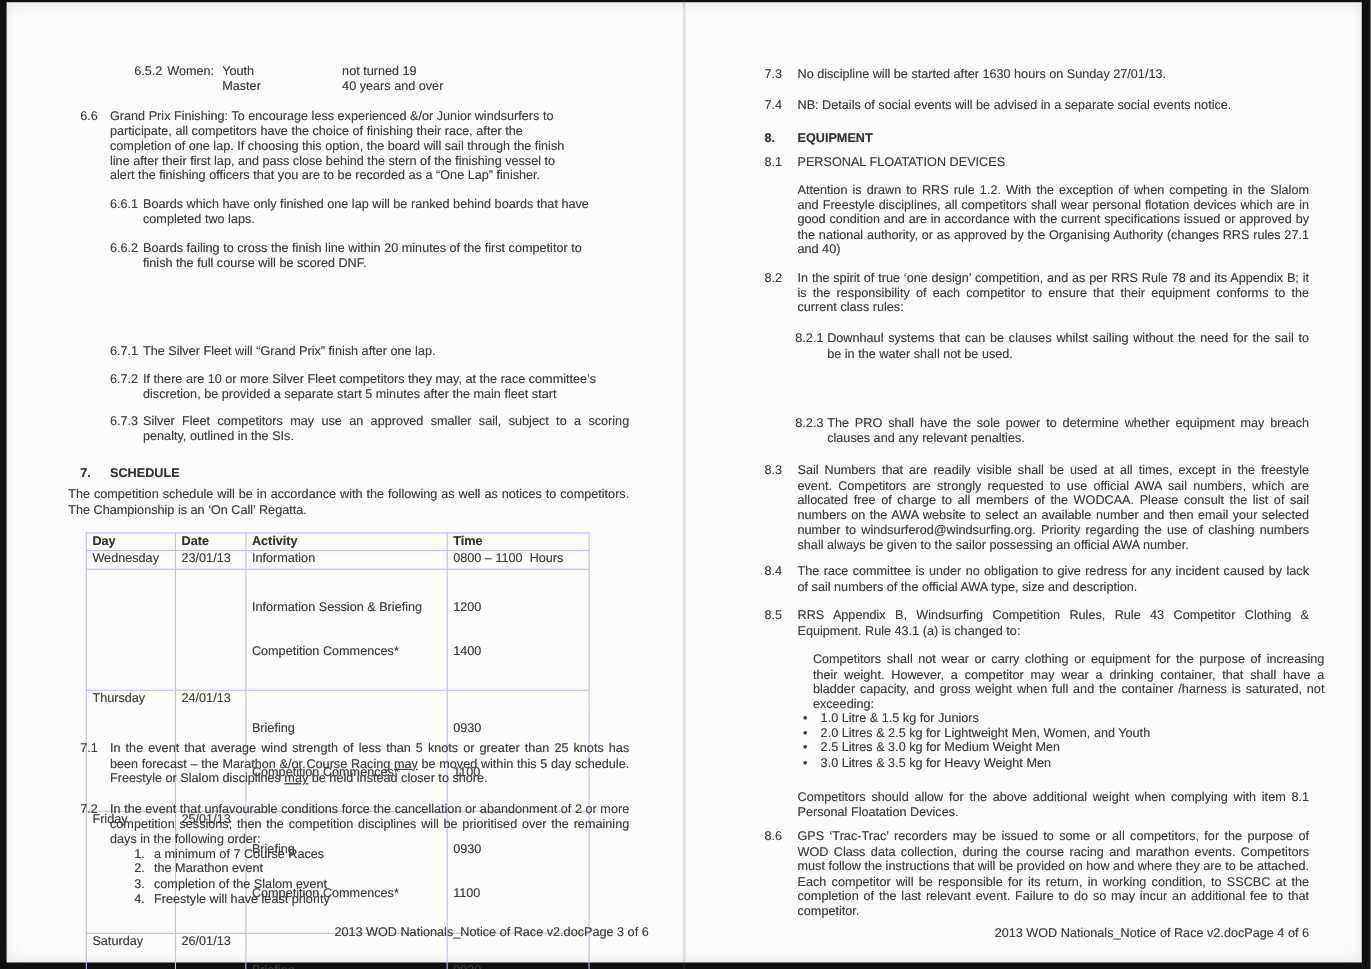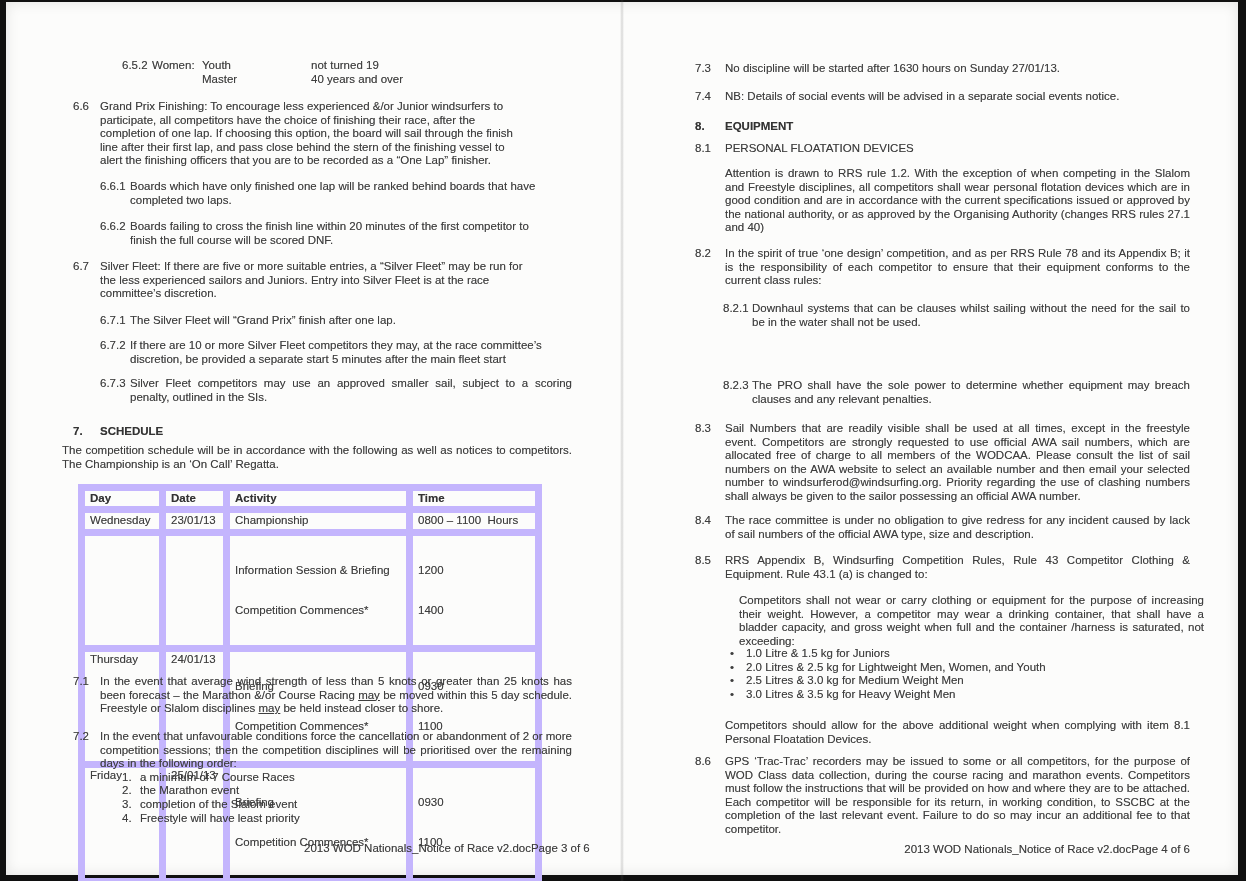--- a/index.html
+++ b/index.html
@@ -36,21 +36,21 @@
   .u{text-decoration:underline;}
   
   .women{left:38px;margin-left:24px;}
   .wrow{display:flex;}
   .wnum{flex:0 0 30px;}
   .wlabel{flex:0 0 50px;}
   .wcat{flex:0 0 109px;}
   
   table.sched{position:absolute;left:18px;top:484px;border-collapse:collapse;table-layout:fixed;width:457px;}
   .sched th,.sched td{
-    border:7px solid #c4b5fd;padding:1px 5px 1px 5px;vertical-align:top;text-align:left;
+    border:1px solid #c4b5fd;padding:1px 5px 1px 5px;vertical-align:top;text-align:left;
     font-size:11.5px;line-height:13.4px;color:#3e3e3e;white-space:pre-wrap;
   }
   .sched th{font-weight:bold;color:#333;}
   .col-day{width:81px;}.col-date{width:64px;}.col-act{width:183px;}.col-time{width:129px;}
   
   .olist{margin-left:22px;}
   .olitem{display:flex;}
   .olitem .onum{flex:0 0 18px;}
   .blist{left:50px;}
   .blitem{display:flex;}
@@ -89,24 +89,20 @@
   <div class="blk clause sub" style="top:180px">
     <span class="cnum">6.6.1</span>
     <div class="ctext" style="width:412px">Boards which have only finished one lap will be ranked behind boards that have completed two laps.</div>
   </div>
 
   <div class="blk clause sub" style="top:220px">
     <span class="cnum">6.6.2</span>
     <div class="ctext" style="width:412px">Boards failing to cross the finish line within 20 minutes of the first competitor to finish the full course will be scored DNF.</div>
   </div>
 
-  <div class="blk clause" style="top:260px">
-    <span class="cnum">6.7</span>
-    <div class="ctext" style="width:430px">Silver Fleet: If there are five or more suitable entries, a “Silver Fleet” may be run for the less experienced sailors and Juniors. Entry into Silver Fleet is at the race committee’s discretion.</div>
-  </div>
 
   <div class="blk clause sub" style="top:314px">
     <span class="cnum">6.7.1</span>
     <div class="ctext" style="width:430px">The Silver Fleet will “Grand Prix” finish after one lap.</div>
   </div>
 
   <div class="blk clause sub" style="top:339px">
     <span class="cnum">6.7.2</span>
     <div class="ctext" style="width:418px">If there are 10 or more Silver Fleet competitors they may, at the race committee’s discretion, be provided a separate start 5 minutes after the main fleet start</div>
   </div>
@@ -133,21 +129,21 @@
     <tbody>
         <tr>
       <th>Day</th>
       <th>Date</th>
       <th>Activity</th>
       <th>Time</th>
     </tr>
     <tr>
       <td>Wednesday</td>
       <td>23/01/13</td>
-      <td><div>Championship</div></td>
+      <td><div>Information</div></td>
       <td><div>0800 – 1100  Hours</div></td>
     </tr>
     <tr>
       <td></td>
       <td></td>
       <td>
         <div>Information Session &amp; Briefing</div>
         <div>Competition Commences*</div>
       </td>
       <td>

